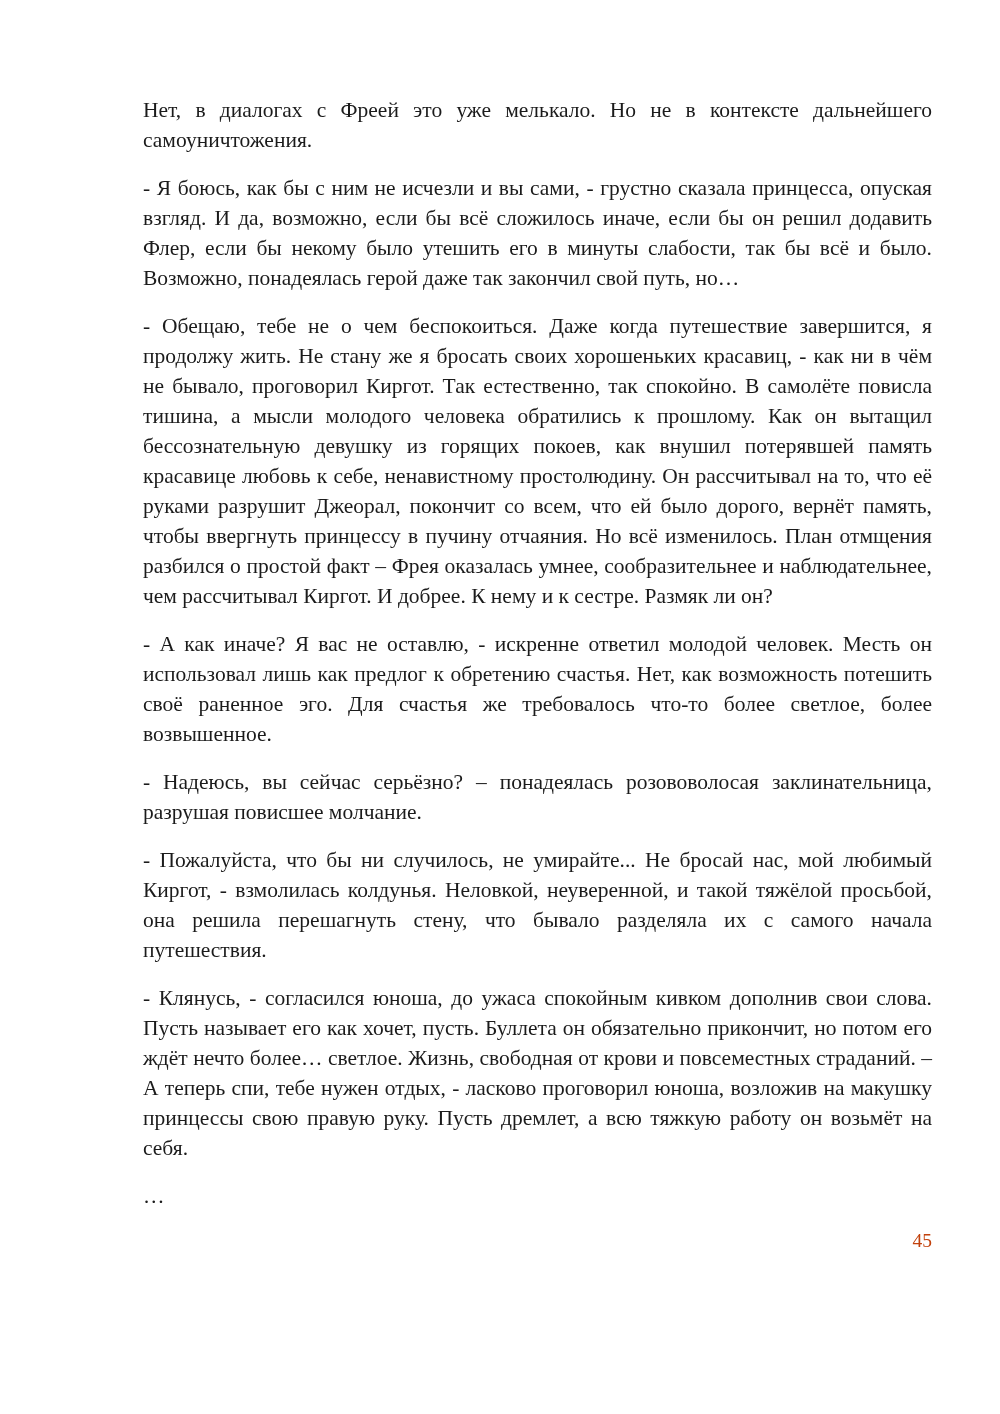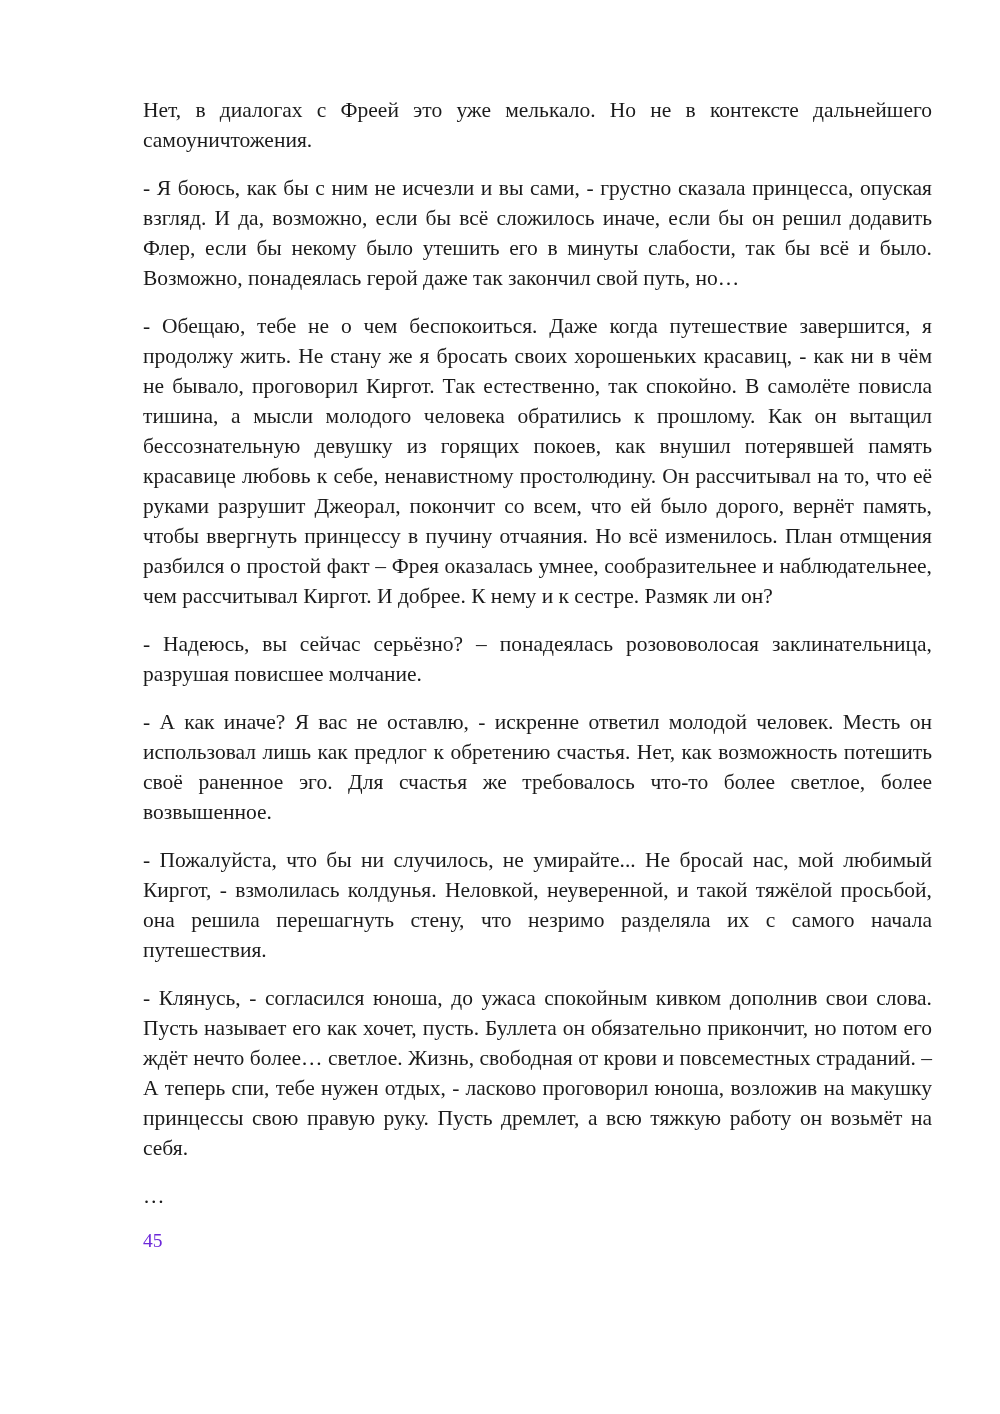--- a/index.html
+++ b/index.html
@@ -28,34 +28,34 @@
   }
   .para {
     margin: 0 0 18px 0;
     text-align: justify;
     text-justify: inter-word;
   }
   .para .italic {
   }
   .page-number {
     margin-top: 12px;
-    text-align: left;
+    text-align: right;
     font-size: 19.5px;
     line-height: 24px;
-    color: #6d28d9;
+    color: #c2410c;
   }
 </style>
 </head>
 <body>
 
 <div class="page">
   <div class="text-block">
       <p class="para"><span>Нет, в диалогах с Фреей это уже мелькало. Но не в контексте дальнейшего самоуничтожения.</span></p>
       <p class="para"><span>- Я боюсь, как бы с ним не исчезли и вы сами, - грустно сказала принцесса, опуская взгляд. И да, возможно, если бы всё сложилось иначе, если бы он решил додавить Флер, если бы некому было утешить его в минуты слабости, так бы всё и было. Возможно, понадеялась герой даже так закончил свой путь, но…</span></p>
       <p class="para"><span>- Обещаю, тебе не о чем беспокоиться. Даже когда путешествие завершится, я продолжу жить. Не стану же я бросать своих хорошеньких красавиц, - как ни в чём не бывало, проговорил Киргот. Так естественно, так спокойно. В самолёте повисла тишина, а мысли молодого человека обратились к прошлому. Как он вытащил бессознательную девушку из горящих покоев, как внушил потерявшей память красавице любовь к себе, ненавистному простолюдину. Он рассчитывал на то, что её руками разрушит Джеорал, покончит со всем, что ей было дорого, вернёт память, чтобы ввергнуть принцессу в пучину отчаяния. Но всё изменилось. План отмщения разбился о простой факт – Фрея оказалась умнее, сообразительнее и наблюдательнее, чем рассчитывал Киргот. И добрее. К нему и к сестре. </span><span class="italic">Размяк ли он?</span></p>
+      <p class="para"><span>- А как иначе? Я вас не оставлю, - искренне ответил молодой человек.  Месть он использовал лишь как предлог к обретению счастья. </span><span class="italic">Нет, как возможность потешить своё раненное эго</span><span>. Для счастья же требовалось что-то более светлое, более возвышенное.</span></p>
       <p class="para"><span>- Надеюсь, вы сейчас серьёзно? – понадеялась розововолосая заклинательница, разрушая повисшее молчание.</span></p>
-      <p class="para"><span>- А как иначе? Я вас не оставлю, - искренне ответил молодой человек.  Месть он использовал лишь как предлог к обретению счастья. </span><span class="italic">Нет, как возможность потешить своё раненное эго</span><span>. Для счастья же требовалось что-то более светлое, более возвышенное.</span></p>
-      <p class="para"><span>- Пожалуйста, что бы ни случилось, не умирайте... Не бросай нас, мой любимый Киргот, - взмолилась колдунья. Неловкой, неуверенной, и такой тяжёлой просьбой, она решила перешагнуть стену, что незримо разделяла их с самого начала путешествия.</span></p>
+      <p class="para"><span>- Пожалуйста, что бы ни случилось, не умирайте... Не бросай нас, мой любимый Киргот, - взмолилась колдунья. Неловкой, неуверенной, и такой тяжёлой просьбой, она решила перешагнуть стену, что бывало разделяла их с самого начала путешествия.</span></p>
       <p class="para"><span>- Клянусь, - согласился юноша, до ужаса спокойным кивком дополнив свои слова. Пусть называет его как хочет, пусть. Буллета он обязательно прикончит, но потом его ждёт нечто более… светлое. Жизнь, свободная от крови и повсеместных страданий. – А теперь спи, тебе нужен отдых, - ласково проговорил юноша, возложив на макушку принцессы свою правую руку. Пусть дремлет, а всю тяжкую работу он возьмёт на себя.</span></p>
       <p class="para"><span>…</span></p>
     </div>
   <div class="page-number">45</div>
 </div>
 
 </body></html>

